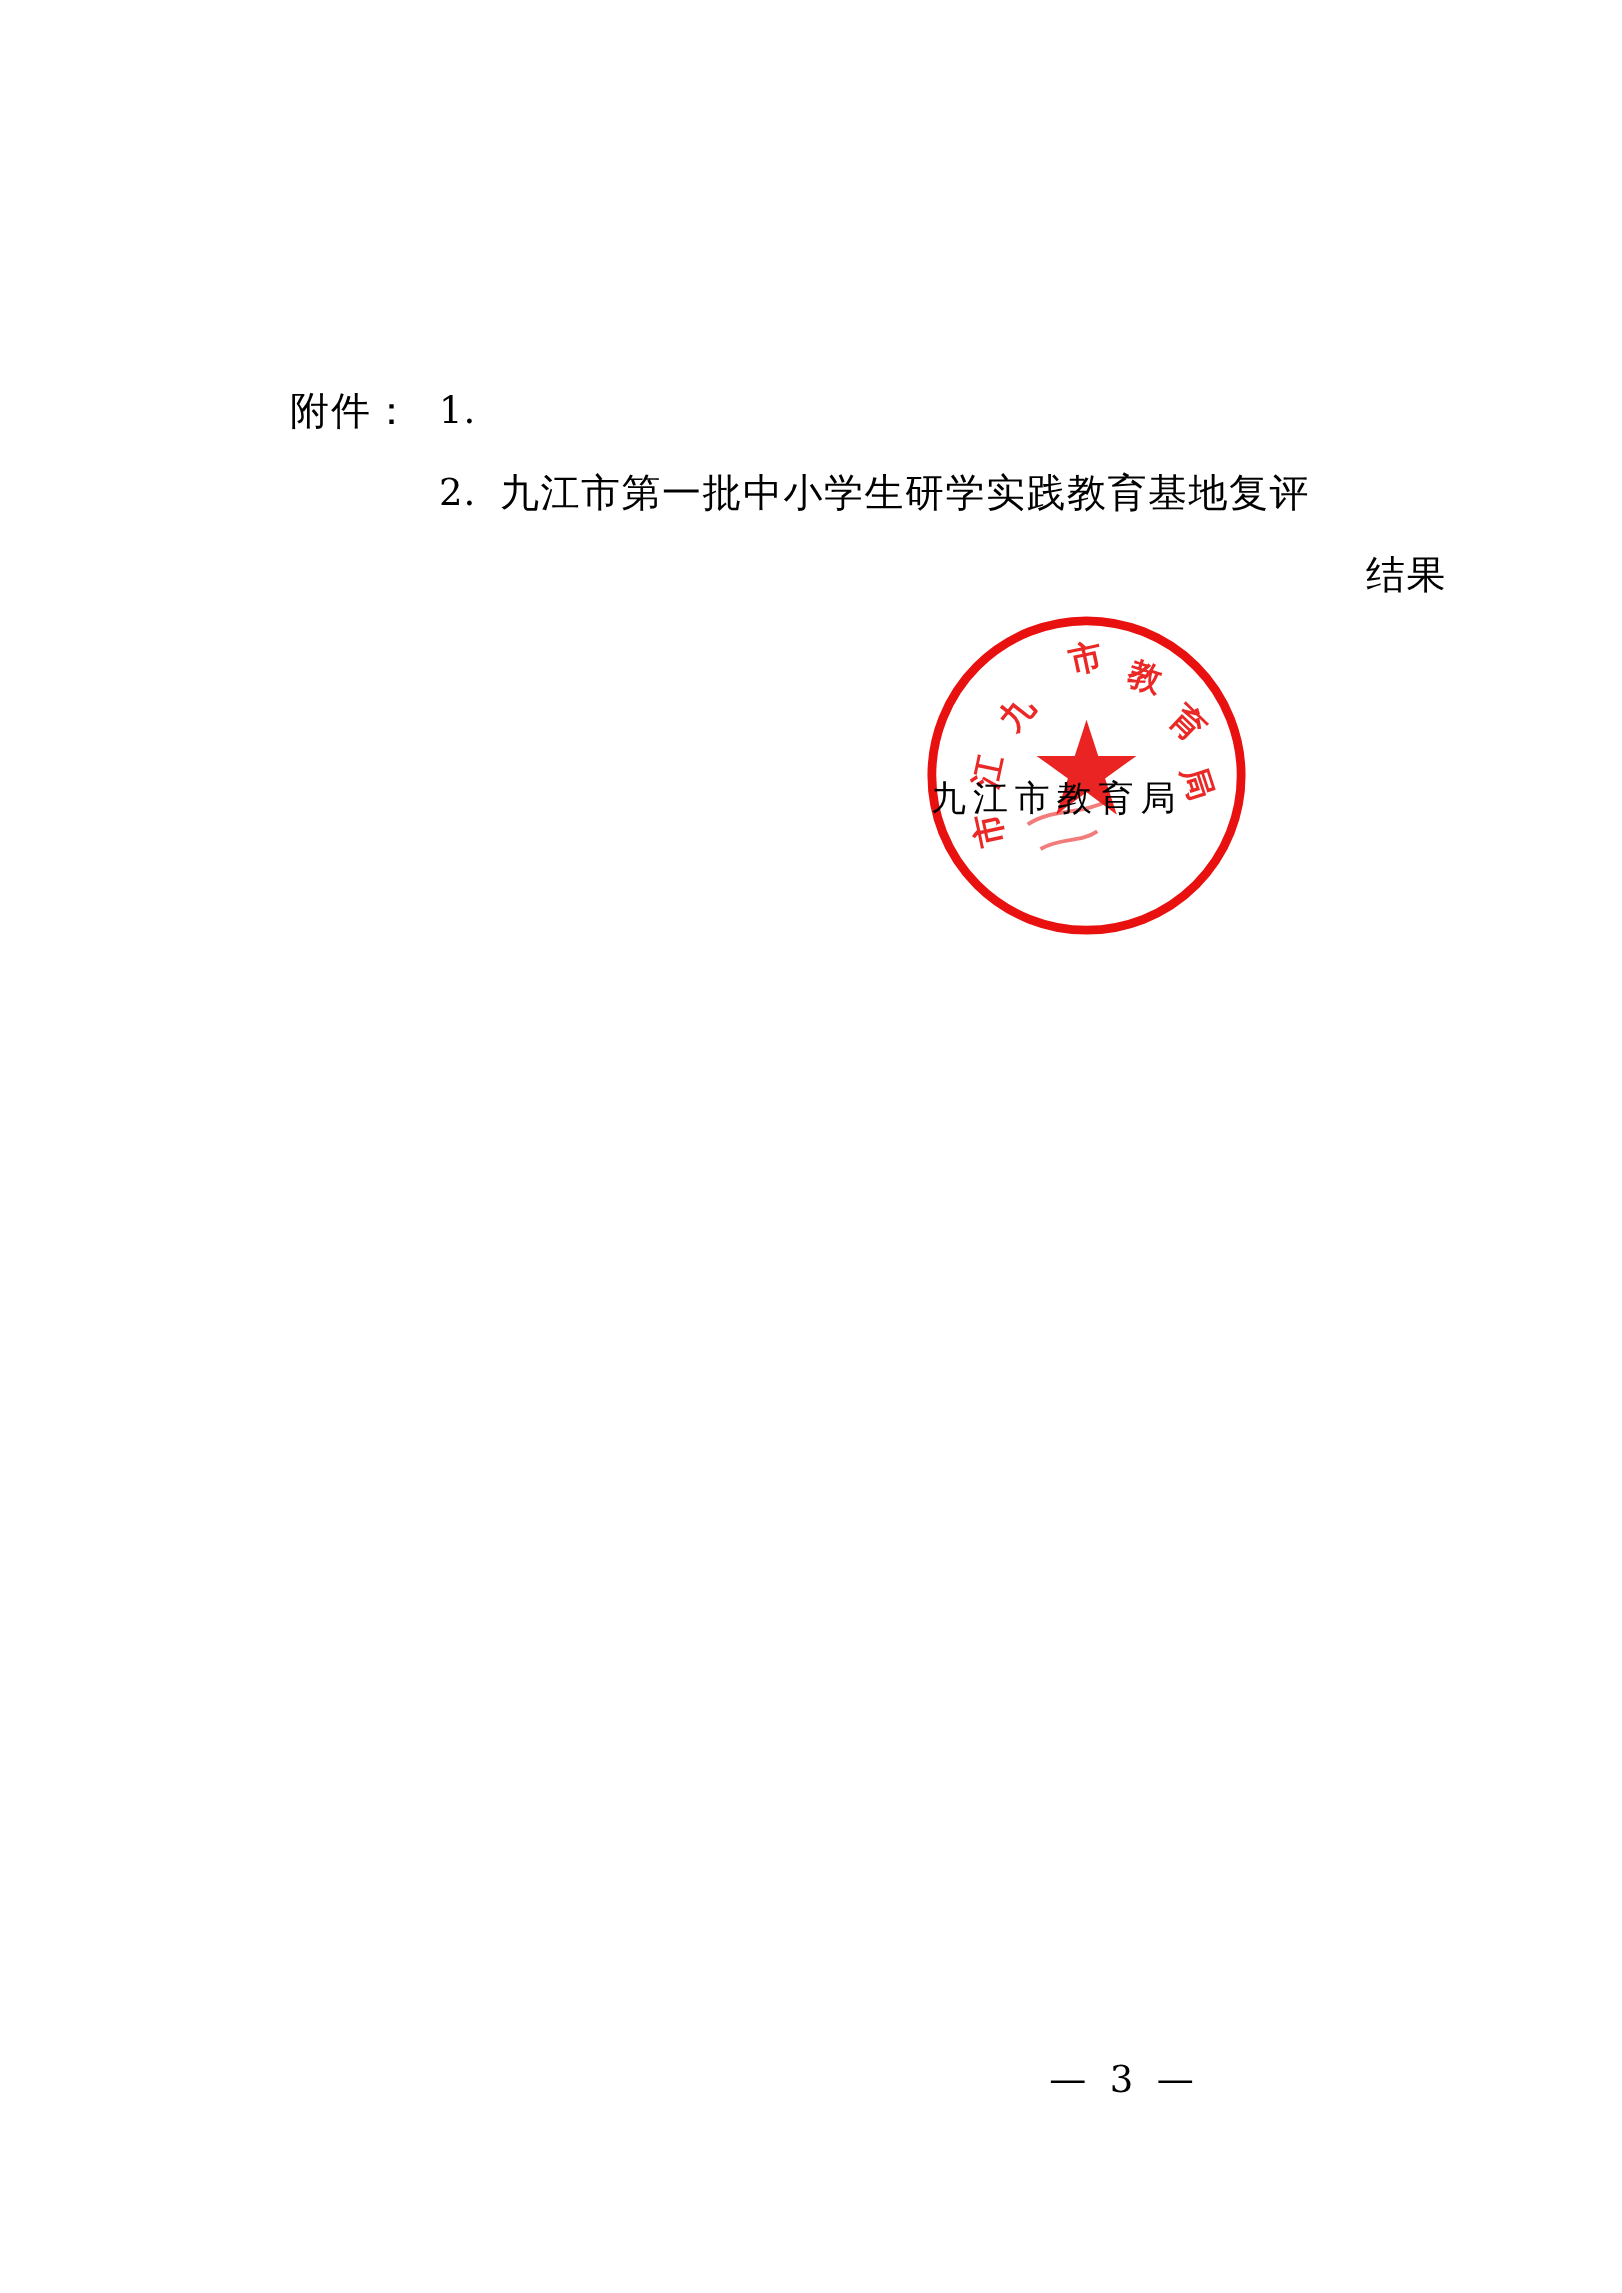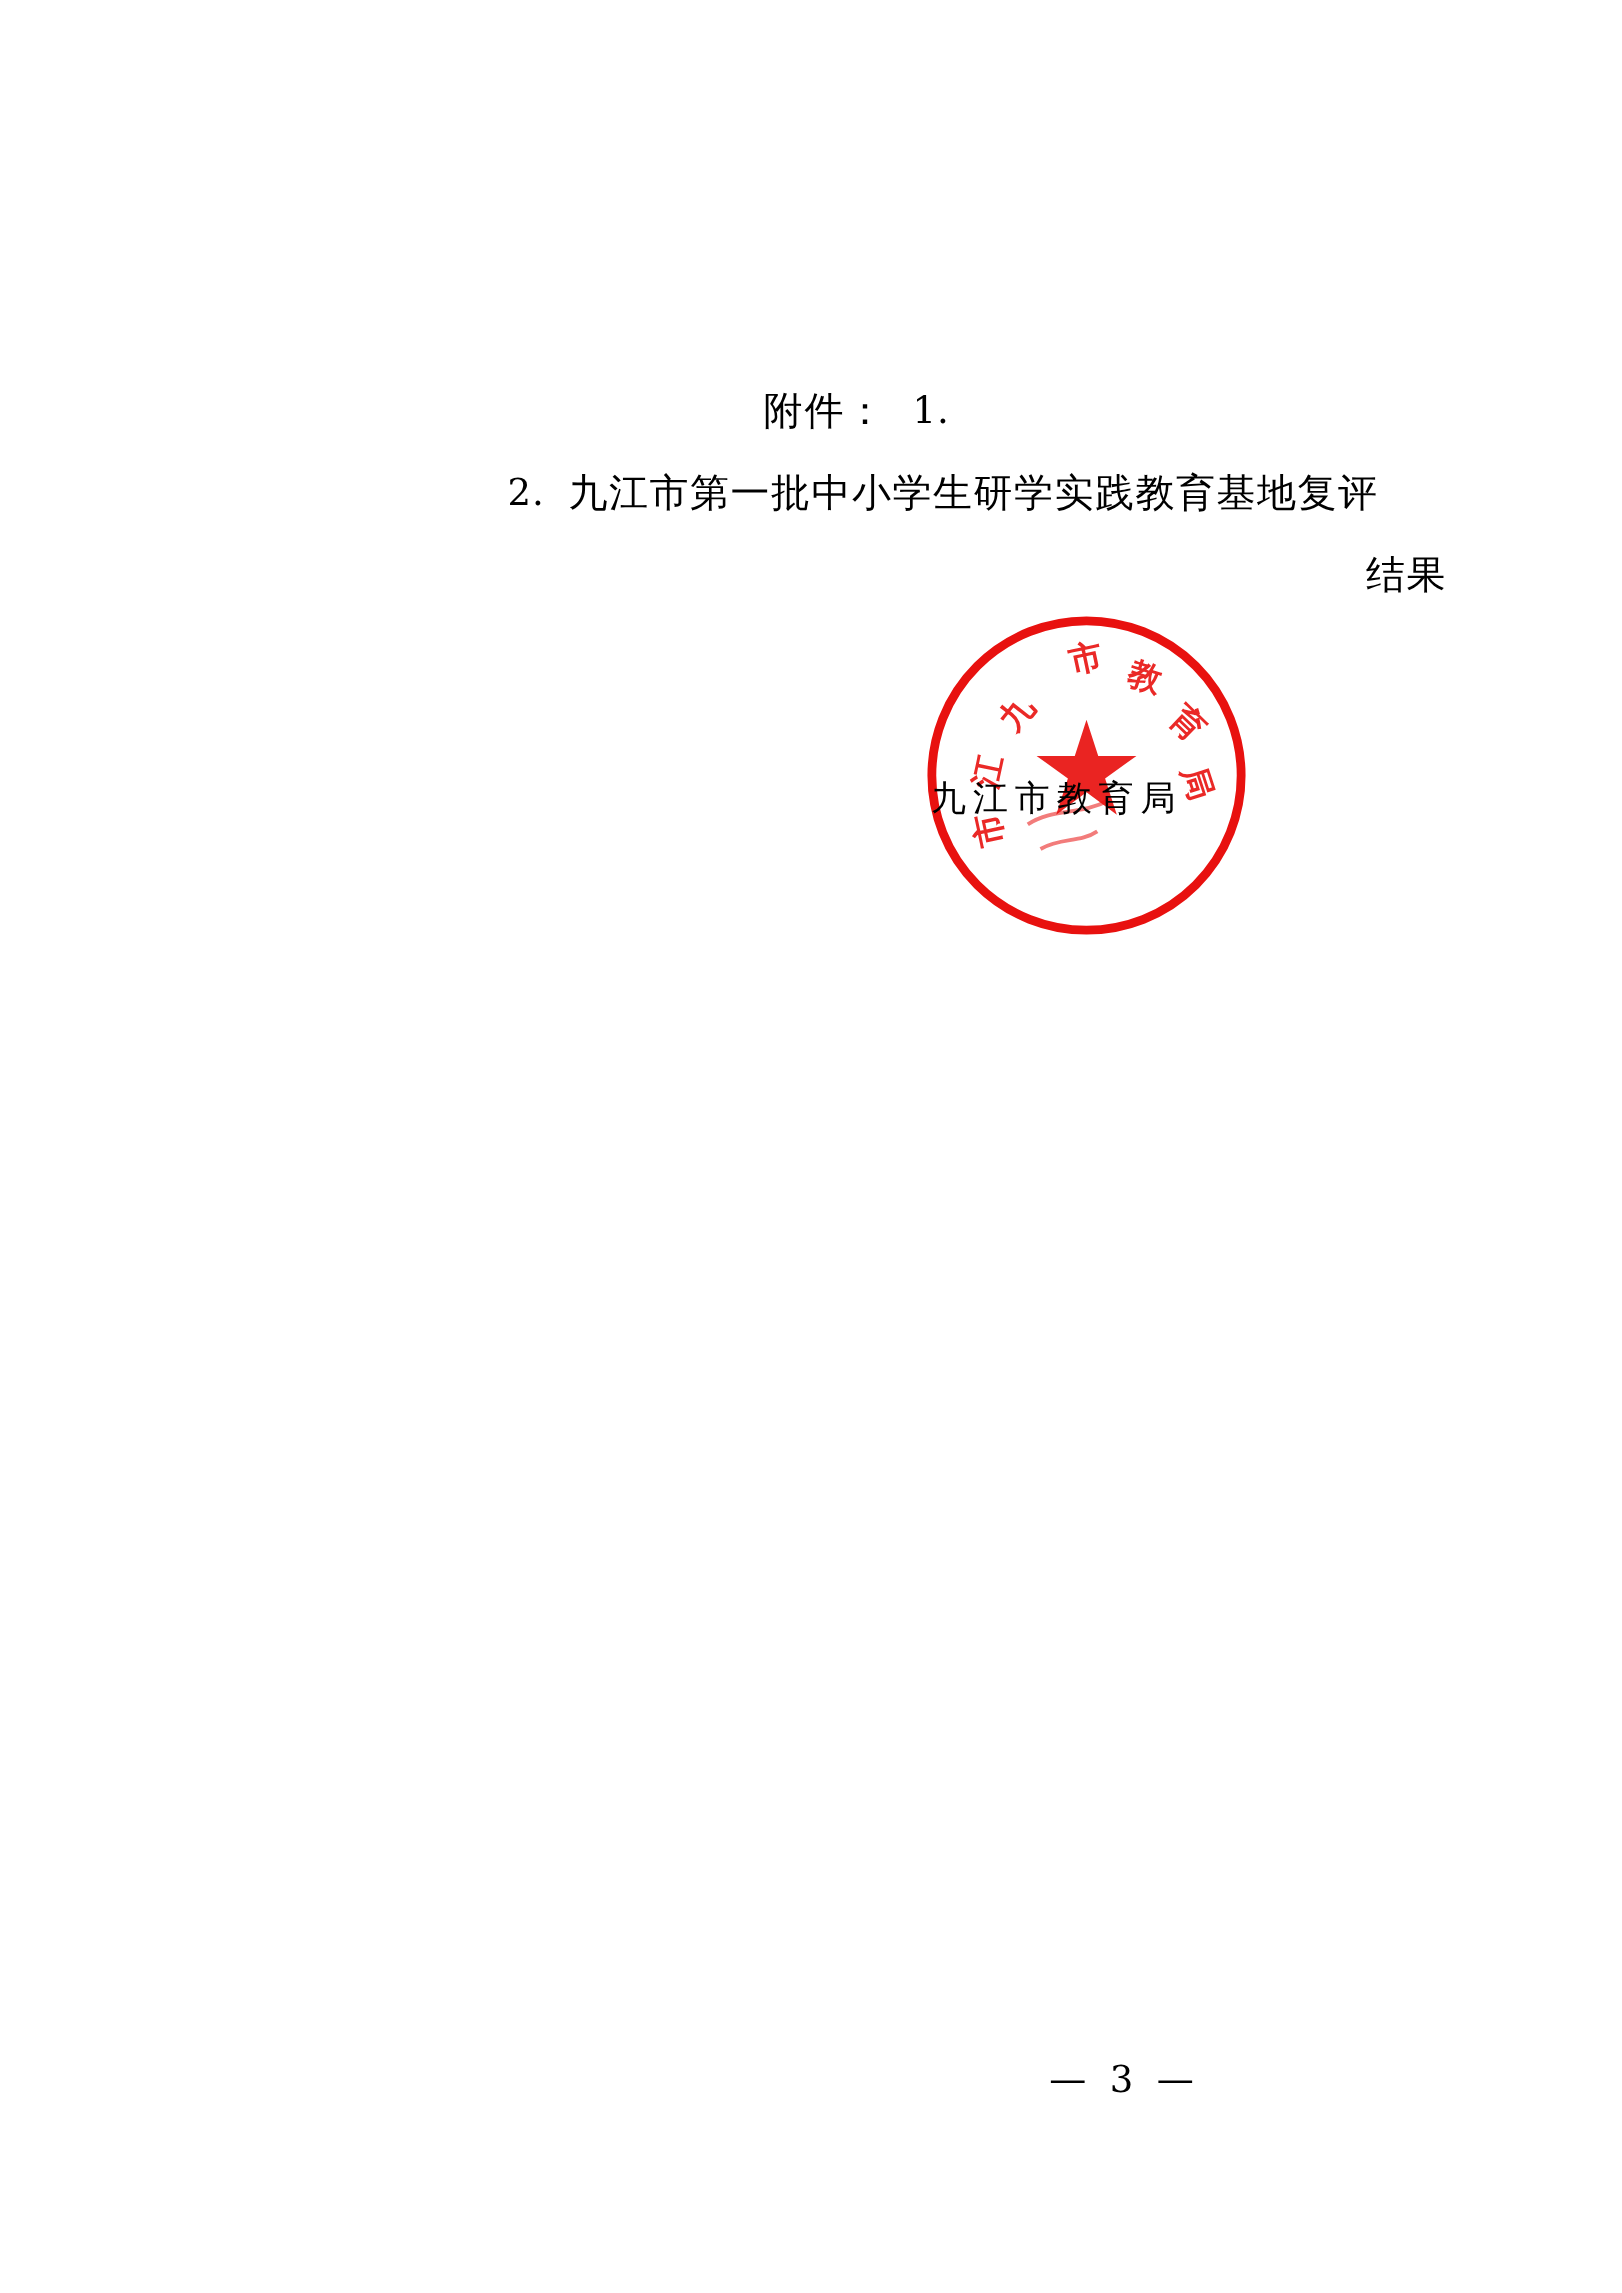--- a/index.html
+++ b/index.html
@@ -26,21 +26,20 @@
     top: 370px;
     width: 1157px;
   }
   .att-row {
     display: flex;
     align-items: flex-start;
     font-size: 39px;
     line-height: 82px;
     letter-spacing: 1px;
     white-space: nowrap;
-    justify-content: center;
   }
   .att-label {
     width: 149px;
     flex: 0 0 149px;
     font-size: 39px;
     letter-spacing: 2px;
   }
   .att-label-spacer {
     width: 149px;
     flex: 0 0 149px;

